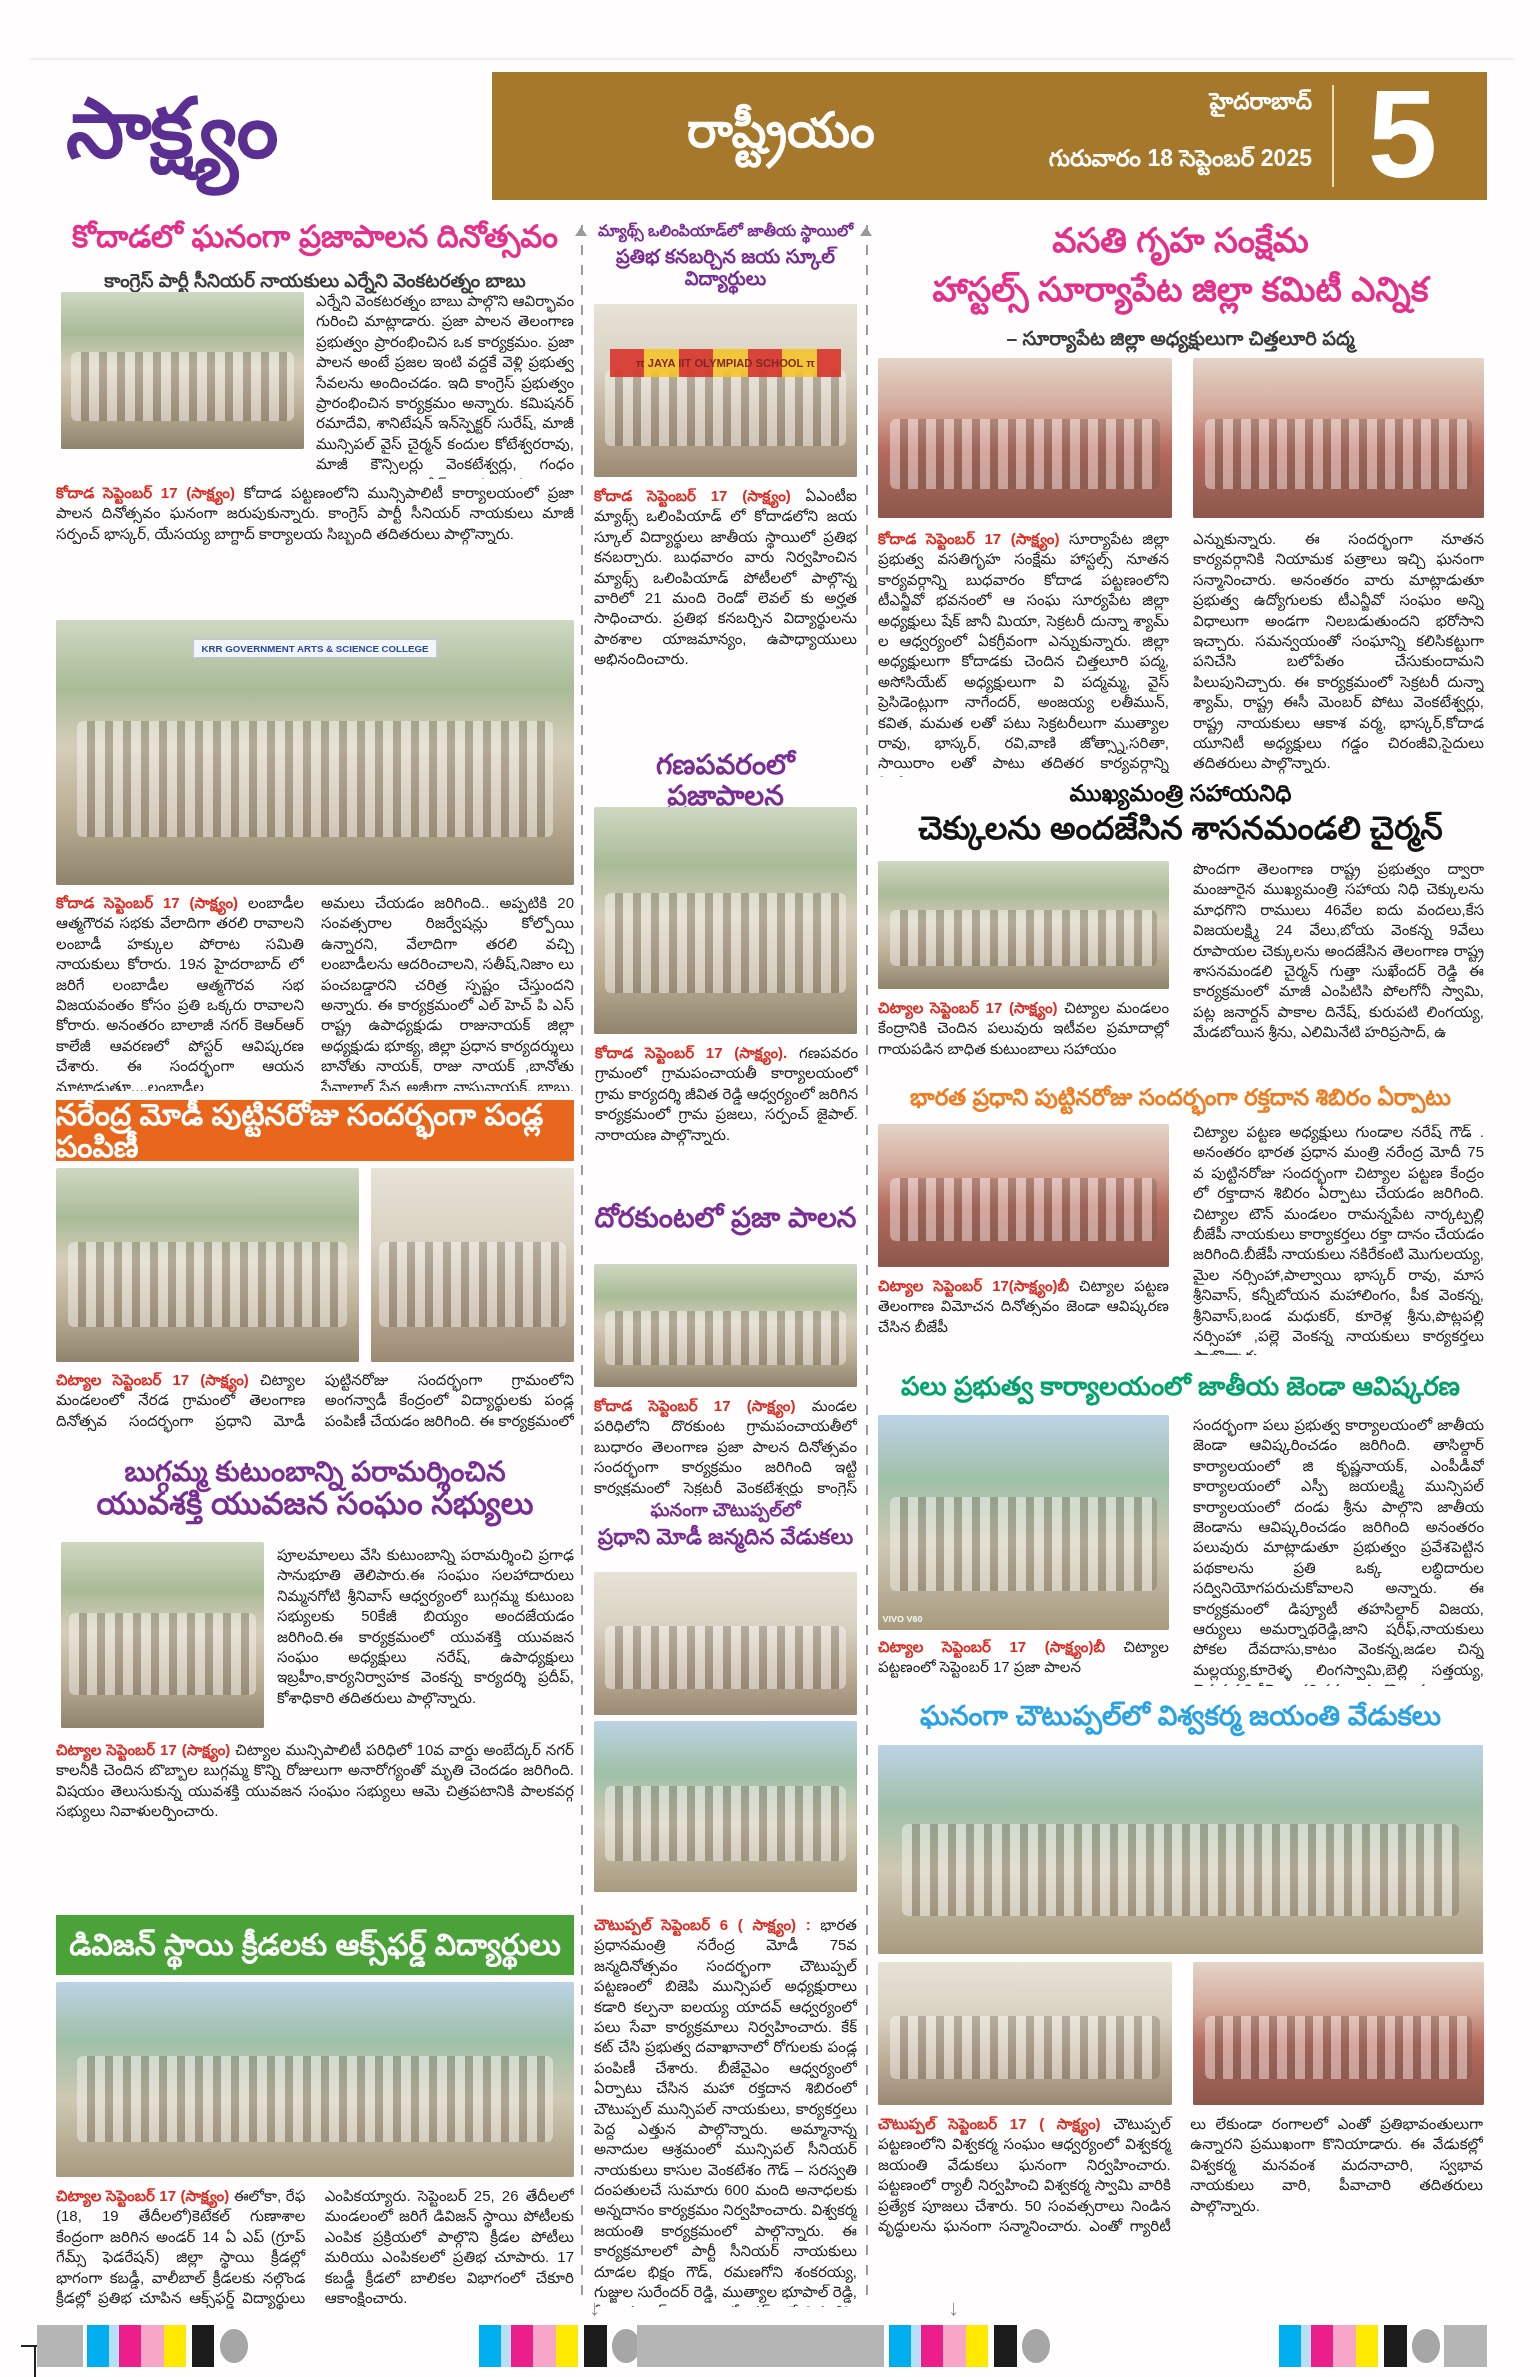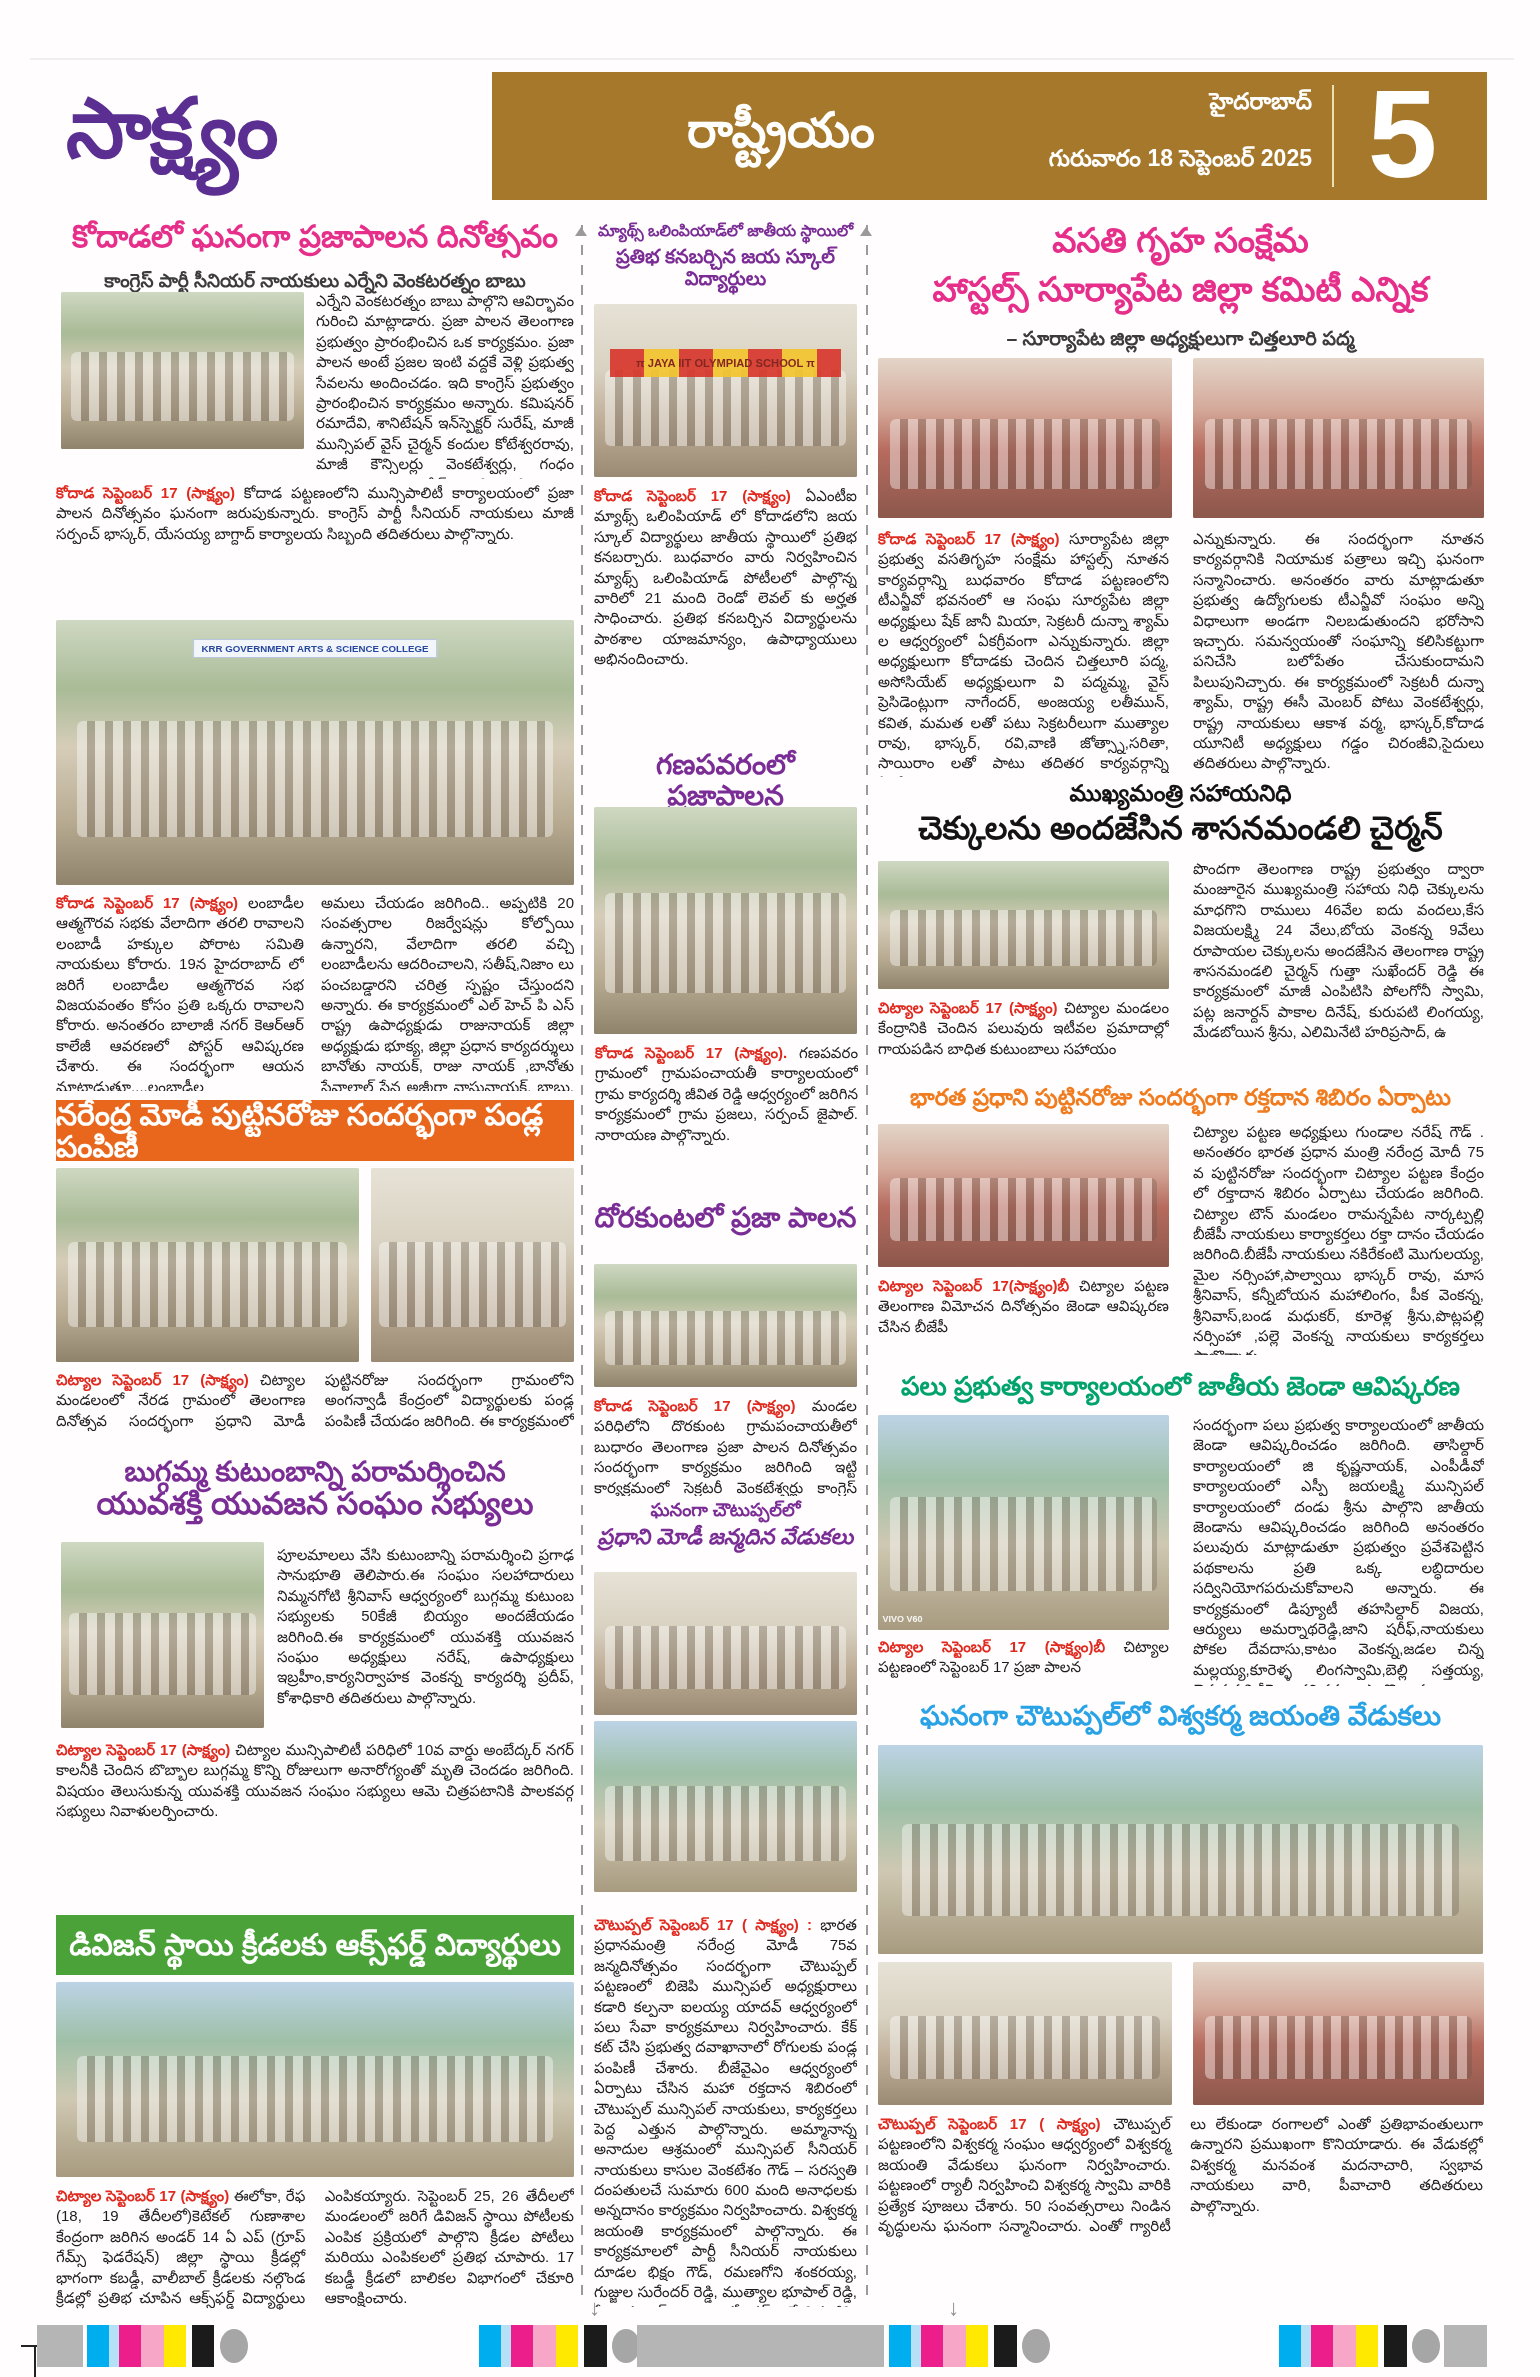--- a/index.html
+++ b/index.html
@@ -135,25 +135,25 @@
   </p>
 
   <div class="abs hl purple center" style="left:594px;top:1202px;width:263px;font-size:28px;">దోరకుంటలో ప్రజా పాలన</div>
   <div class="ph ph-a" style="left:594px;top:1264px;width:263px;height:123px;"></div>
   <p class="abs body" style="left:594px;top:1396px;width:263px;height:100px;overflow:hidden;margin:0;">
     <span class="dateline">కోదాడ సెప్టెంబర్ 17 (సాక్ష్యం)</span>
     <span>మండల పరిధిలోని దొరకుంట గ్రామపంచాయతీలో బుధారం తెలంగాణ ప్రజా పాలన దినోత్సవం సందర్భంగా కార్యక్రమం జరిగింది ఇట్టి కార్యక్రమంలో సెక్రటరీ వెంకటేశ్వర్లు కాంగ్రెస్ నాయకులు పాలకి సురేష్, వెంకటేశ్వర్లు రవికుమార్ పత్తిపాక వెంకటేశ్వర్లు అహ్మద్ గ్రామ ప్రజలు మరియు గ్రామపంచాయతీ సిబ్బంది పాల్గొన్నారు.</span>
   </p>
 
   <div class="abs hl purple center kicker" style="left:594px;top:1500px;width:263px;font-size:18px;">ఘనంగా చౌటుప్పల్‌లో</div>
-  <div class="abs hl purple center" style="left:594px;top:1525px;width:263px;font-size:21.6px;font-style:italic;">ప్రధాని మోడీ జన్మదిన వేడుకలు</div>
+  <div class="abs hl purple center" style="left:594px;top:1525px;width:263px;font-size:21.6px;">ప్రధాని మోడీ జన్మదిన వేడుకలు</div>
   <div class="ph ph-b" style="left:594px;top:1572px;width:263px;height:143px;"></div>
   <div class="ph ph-d" style="left:594px;top:1721px;width:263px;height:171px;"></div>
   <p class="abs body" style="left:594px;top:1915px;width:263px;height:392px;overflow:hidden;margin:0;">
-    <span class="dateline">చౌటుప్పల్ సెప్టెంబర్ 17 ( సాక్ష్యం) :</span>
+    <span class="dateline">చౌటుప్పల్ సెప్టెంబర్ 6 ( సాక్ష్యం) :</span>
     <span>భారత ప్రధానమంత్రి నరేంద్ర మోడీ 75వ జన్మదినోత్సవం సందర్భంగా చౌటుప్పల్ పట్టణంలో బిజెపి మున్సిపల్ అధ్యక్షురాలు కడారి కల్పనా ఐలయ్య యాదవ్ ఆధ్వర్యంలో పలు సేవా కార్యక్రమాలు నిర్వహించారు. కేక్ కట్ చేసి ప్రభుత్వ దవాఖానాలో రోగులకు పండ్ల పంపిణీ చేశారు. బీజేవైఎం ఆధ్వర్యంలో ఏర్పాటు చేసిన మహా రక్తదాన శిబిరంలో చౌటుప్పల్ మున్సిపల్ నాయకులు, కార్యకర్తలు పెద్ద ఎత్తున పాల్గొన్నారు. అమ్మానాన్న అనాదుల ఆశ్రమంలో మున్సిపల్ సీనియర్ నాయకులు కాసుల వెంకటేశం గౌడ్ – సరస్వతి దంపతులచే సుమారు 600 మంది అనాధలకు అన్నదానం కార్యక్రమం నిర్వహించారు. విశ్వకర్మ జయంతి కార్యక్రమంలో పాల్గొన్నారు. ఈ కార్యక్రమాలలో పార్టీ సీనియర్ నాయకులు దూడల భిక్షం గౌడ్, రమణగోని శంకరయ్య, గుజ్జుల సురేందర్ రెడ్డి, ముత్యాల భూపాల్ రెడ్డి, సేవా పక్వాడ్ – 2025 కన్వీనర్ ఆలే చిరంజీవి, లింగోజిగూడెం మాజీ సర్పంచ్ రమణగోని దీపిక, తదితరులు పాల్గొన్నారు.</span>
   </p>
 
   <div class="abs hl pink center" style="left:878px;top:221px;width:605px;font-size:34px;">వసతి గృహ సంక్షేమ</div>
   <div class="abs hl pink center" style="left:878px;top:270px;width:605px;font-size:34px;">హాస్టల్స్ సూర్యాపేట జిల్లా కమిటీ ఎన్నిక</div>
   <div class="abs subhead center" style="left:878px;top:327px;width:605px;font-size:19.4px;">– సూర్యాపేట జిల్లా అధ్యక్షులుగా చిత్తలూరి పద్మ</div>
   <div class="ph ph-c" style="left:878px;top:358px;width:294px;height:160px;"></div>
   <div class="ph ph-c" style="left:1193px;top:358px;width:291px;height:160px;"></div>
   <p class="abs body" style="left:878px;top:529px;width:291px;height:248px;overflow:hidden;margin:0;">
     <span class="dateline">కోదాడ సెప్టెంబర్ 17 (సాక్ష్యం)</span>

